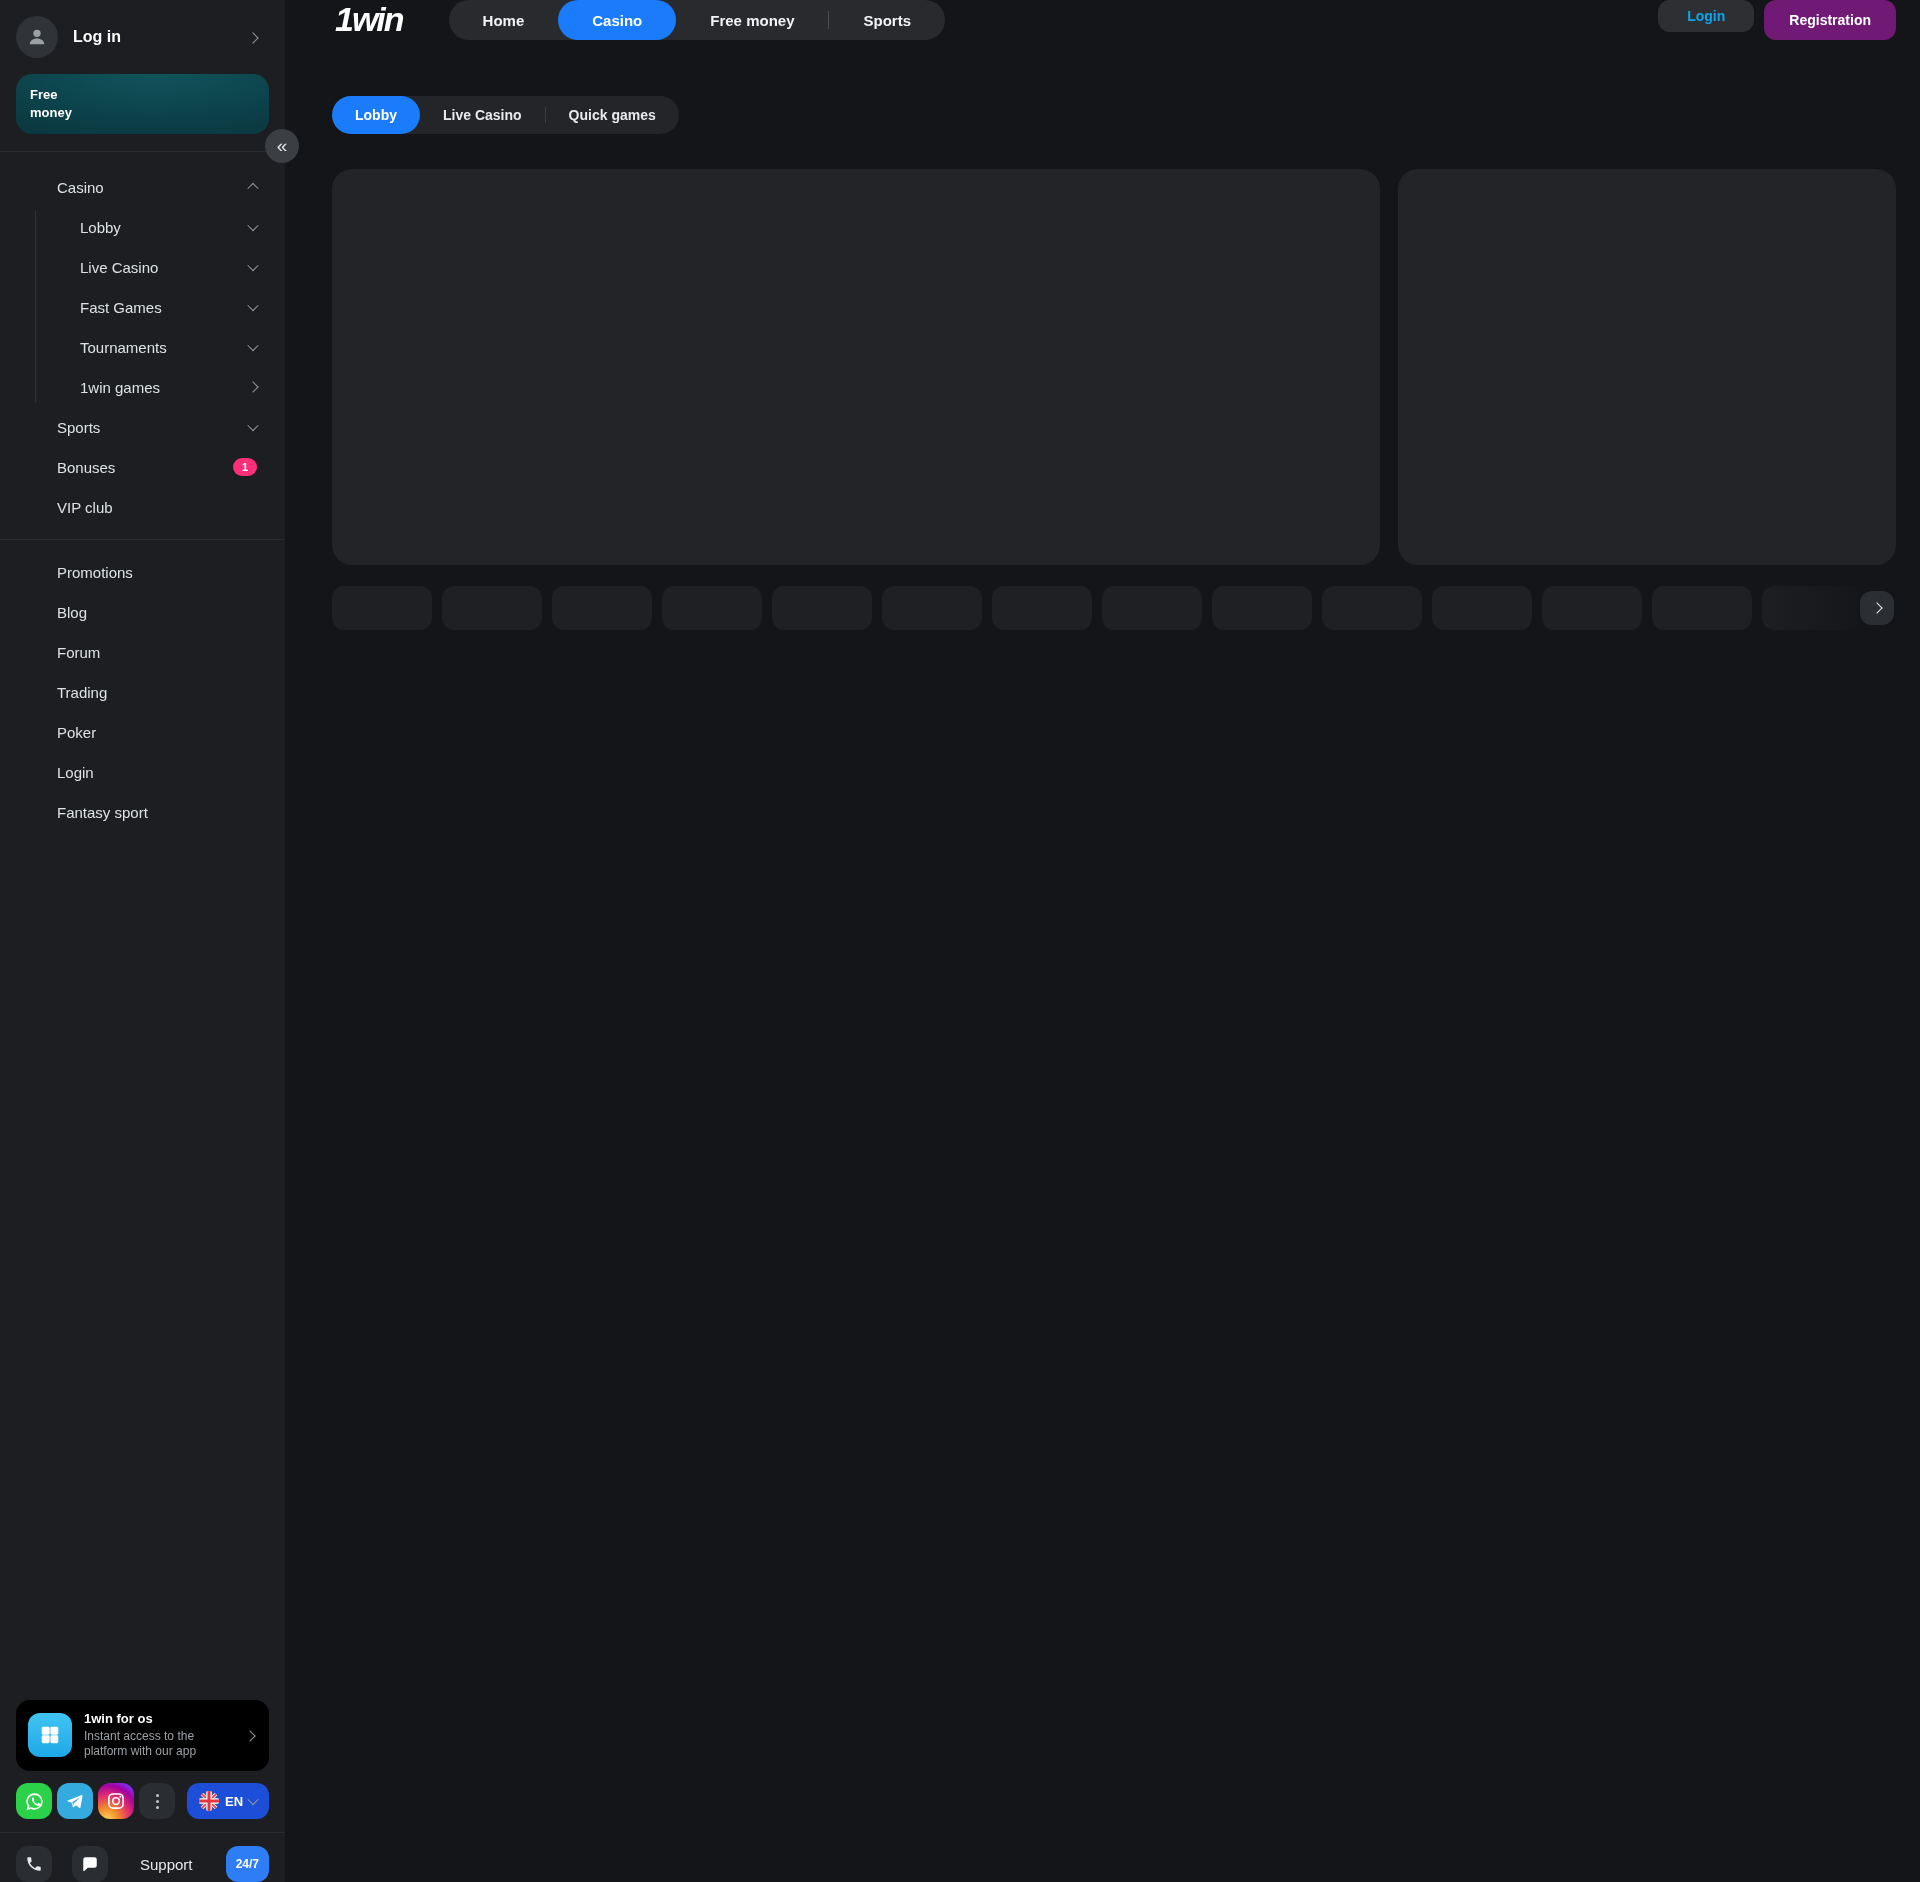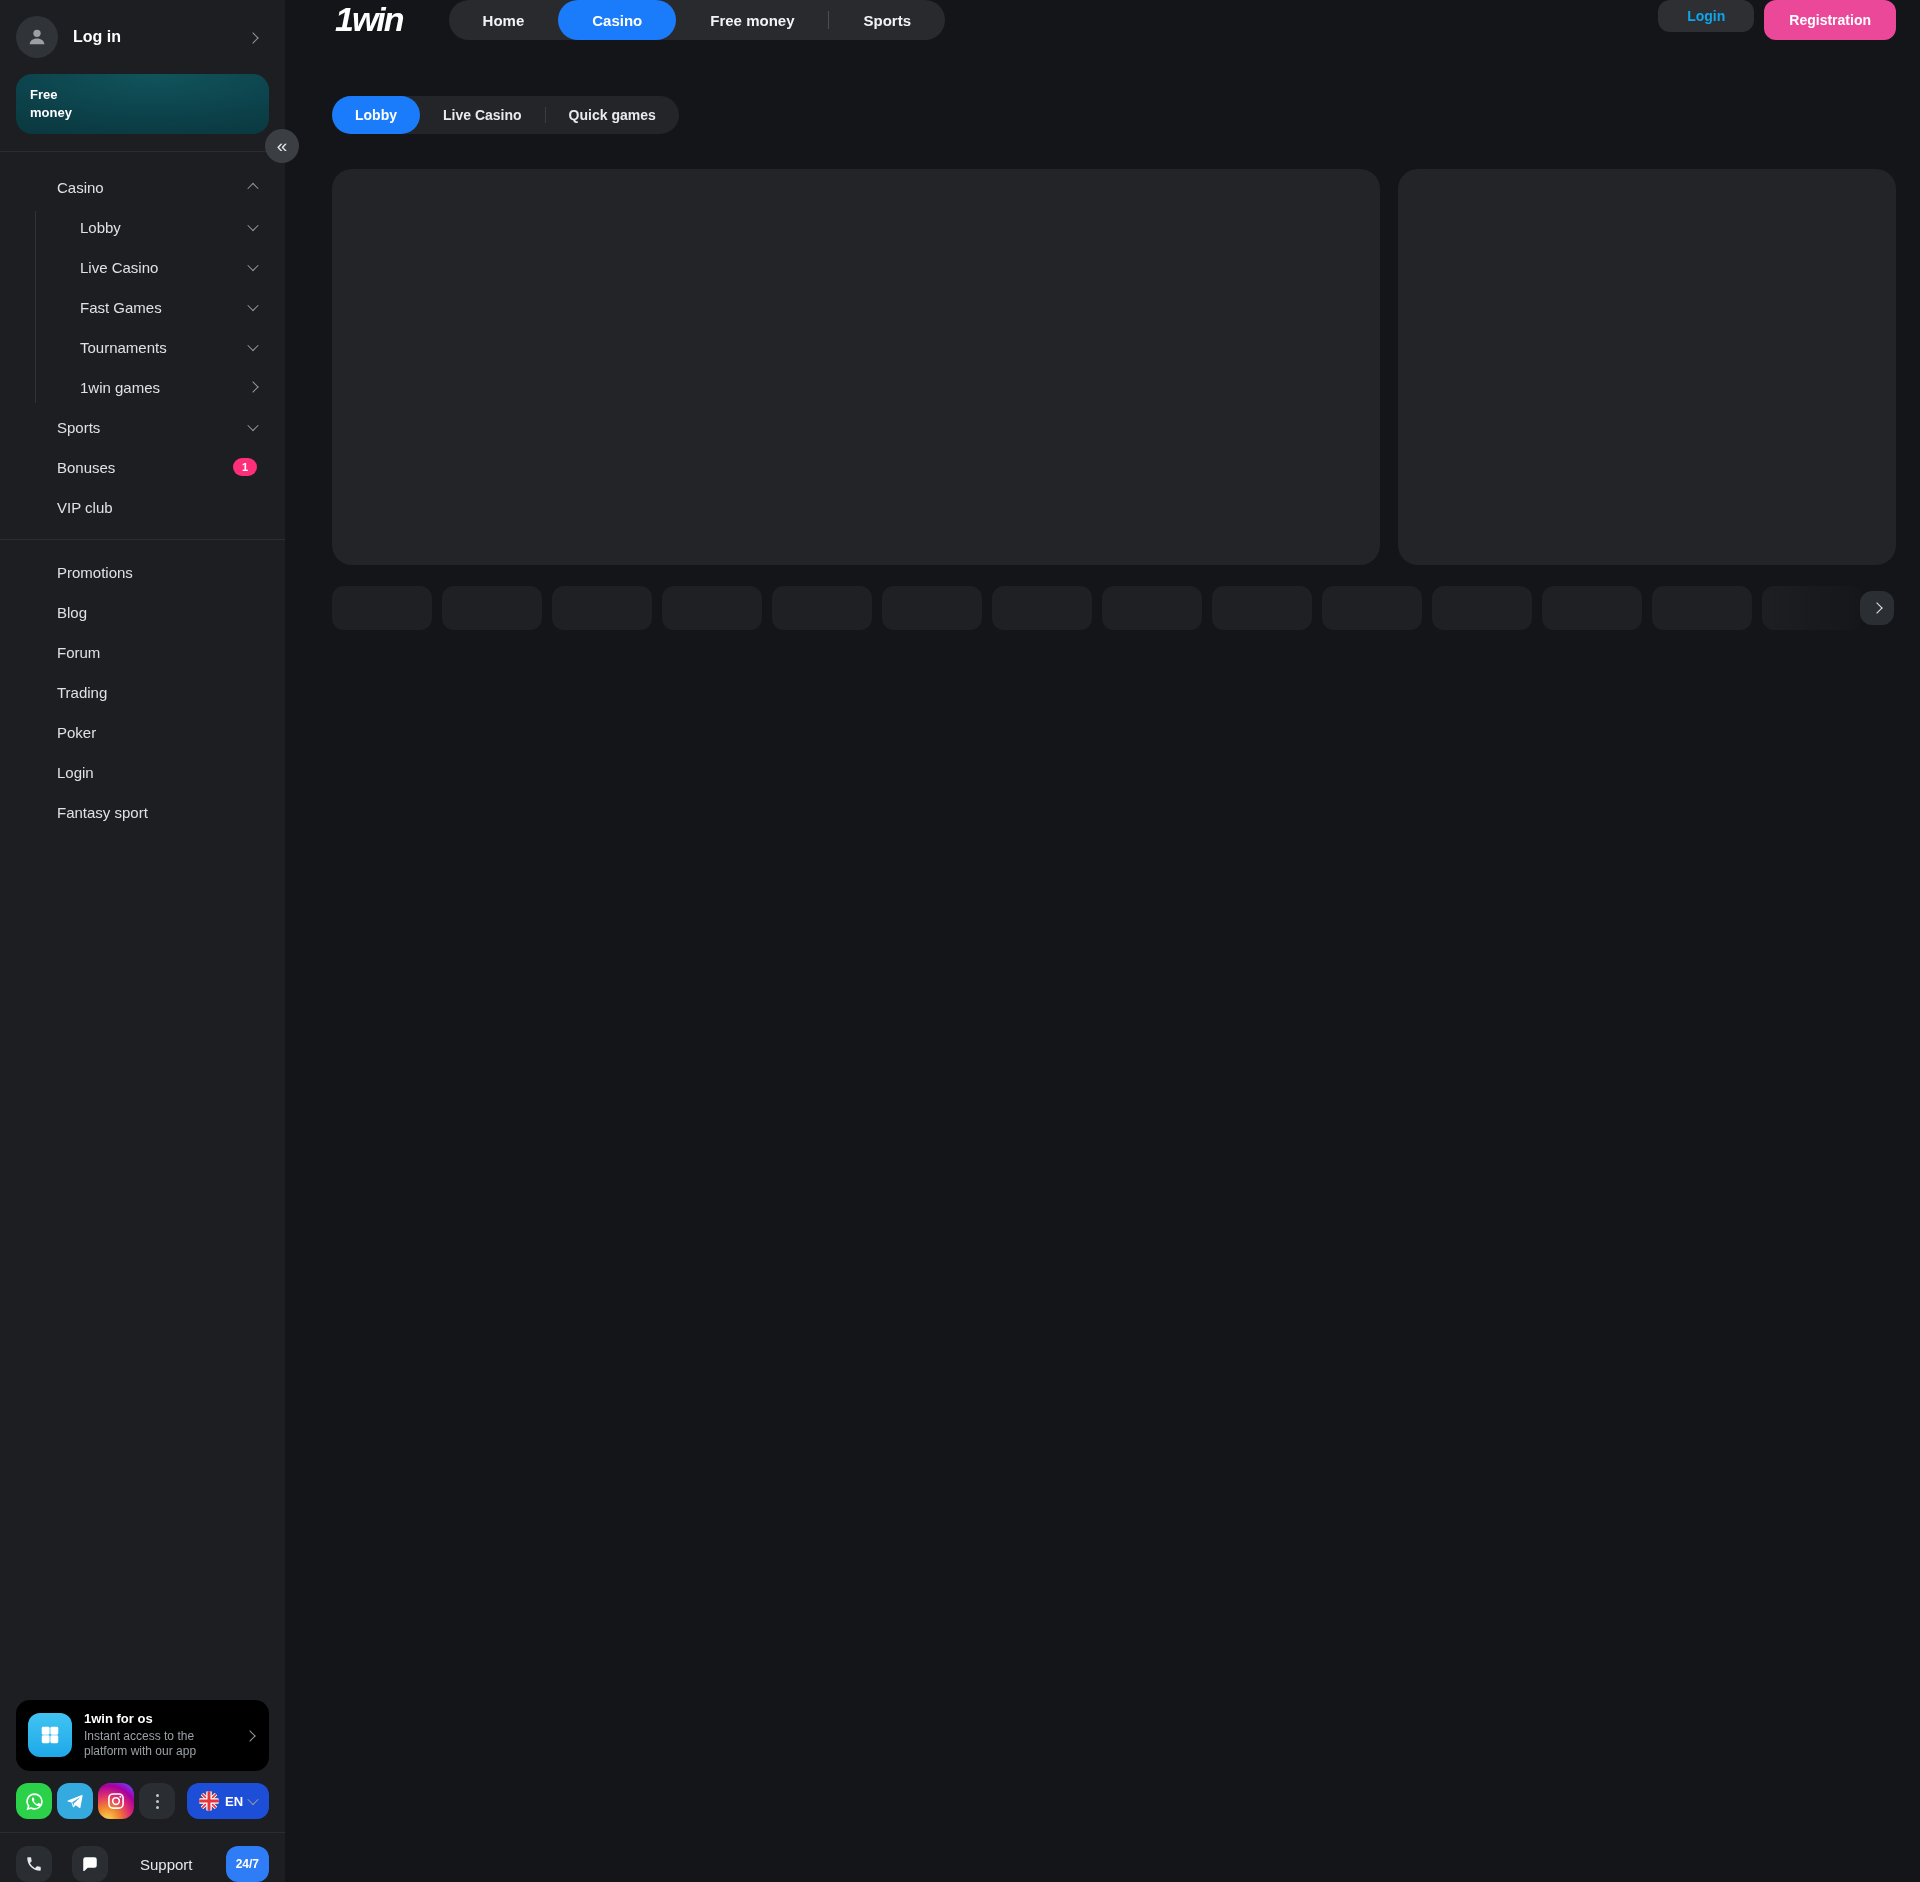--- a/index.html
+++ b/index.html
@@ -115,21 +115,21 @@
     font-family:"Liberation Sans", sans-serif;
   }
   .top-nav-item.active { background:#1A7CFB; color:#FFFFFF; }
   .top-nav-sep { width:1px; height:18px; background:#4A4D51; }
   .top-right { margin-left:auto; display:flex; gap:10px; }
   .login-btn {
     height:32px; padding:0 29px; border-radius:12px; background:#2D2F33; border:none;
     color:#0ea5e9; font-size:14px; font-weight:700; cursor:pointer; font-family:"Liberation Sans", sans-serif;
   }
   .reg-btn {
-    height:40px; padding:0 25px; border-radius:12px; background:#ec4899; border:none;
+    height:40px; padding:0 25px; border-radius:12px; background:#701a75; border:none;
     color:#FFFFFF; font-size:14px; font-weight:700; cursor:pointer; font-family:"Liberation Sans", sans-serif;
   }
   
   .content { margin-left:285px; padding:0 24px 0 47px; }
   .tabs {
     margin-top:28px; display:inline-flex; align-items:center; background:#232528;
     border-radius:19px; height:38px;
   }
   .tab {
     height:38px; border:none; background:transparent; border-radius:19px; cursor:pointer;

